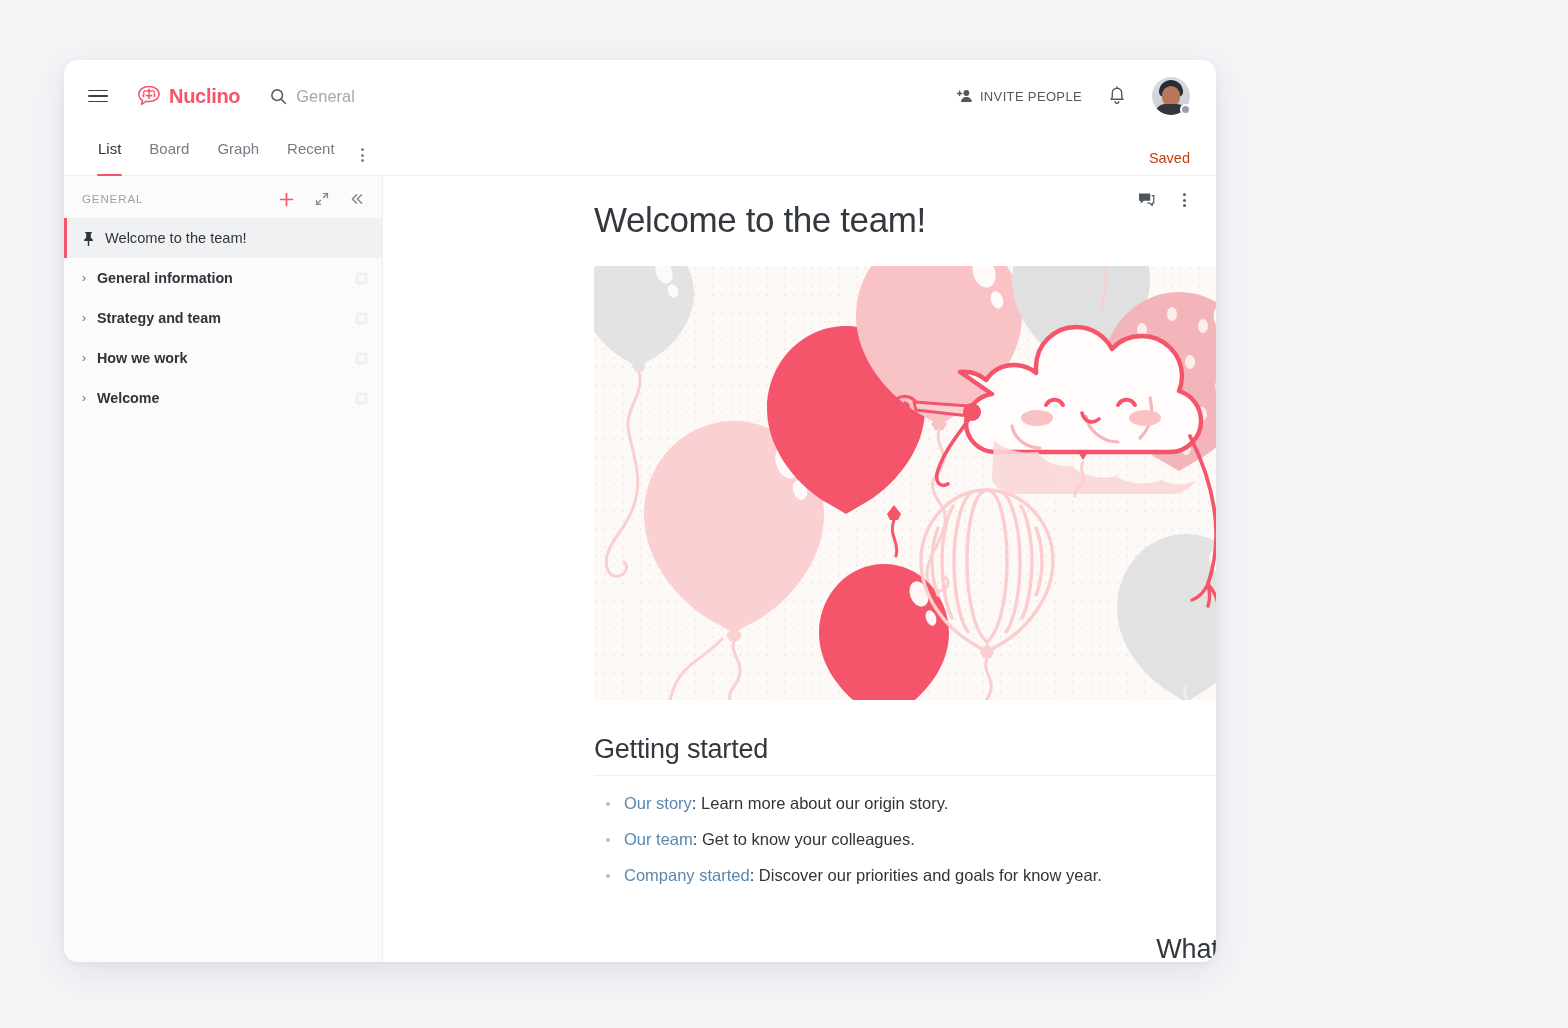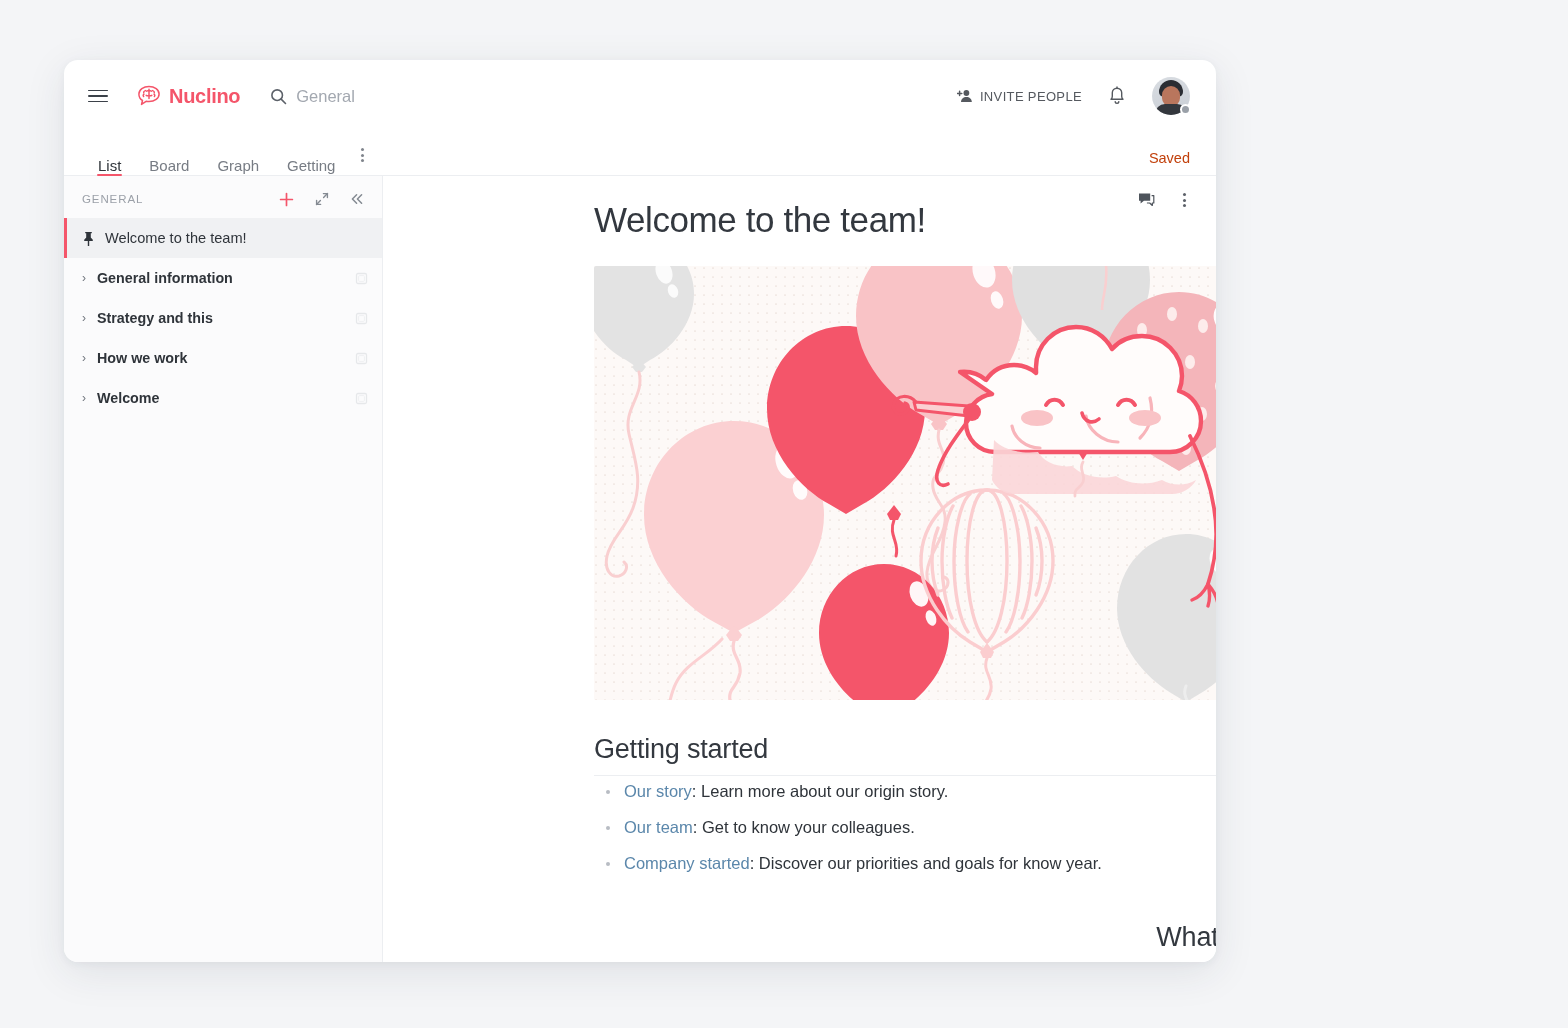--- a/index.html
+++ b/index.html
@@ -81,21 +81,21 @@
   
   .tabbar {
     height: 44px; flex: 0 0 44px;
     display: flex; align-items: flex-end;
     padding: 0 26px 0 20px;
     border-bottom: 1px solid #eceef1;
     position: relative;
   }
   .tabs { display: flex; align-items: flex-end; gap: 0; }
   .tab {
-    position: relative; padding: 0 14px 1px;
+    position: relative; padding: 0 14px 18px;
     font-size: 15px; color: #777c84; cursor: pointer;
     background: none; border: none;
     font-family: "Liberation Sans", sans-serif;
   }
   .tab.active { color: #2f343a; }
   .tab.active::after {
     content:""; position:absolute; left: 13px; right: 13px; bottom: -1px;
     height: 2.5px; background: #f4556a; border-radius: 2px;
   }
   .tab-kebab {
@@ -173,21 +173,21 @@
     background: #fdf8f6;
     margin-bottom: 34px;
   }
   .hero svg { display:block; width:100%; height:100%; }
 
   .h2 {
     font-size: 27px; font-weight: normal; color: #33383f;
     letter-spacing: -0.2px; padding-bottom: 10px;
     border-bottom: 1px solid #eceef1;
     width: 699px;
-    margin-bottom: 4px;
+    margin-bottom: 16px;
   }
   .h2.second { margin-top: 46px; margin-bottom: 0; text-align: right; }
   ul.bullets { list-style: none; padding-left: 12px; }
   ul.bullets li {
     position: relative; padding-left: 18px; margin-bottom: 12px;
     font-size: 16.5px; color: #2f343a; line-height: 1.45;
   }
   ul.bullets li::before {
     content:""; position:absolute; left: 0; top: 10px;
     width: 4px; height: 4px; border-radius: 50%; background:#b8bcc3;
@@ -259,21 +259,21 @@
       <button class="tab active">
         <span>List</span>
       </button>
       <button class="tab">
         <span>Board</span>
       </button>
       <button class="tab">
         <span>Graph</span>
       </button>
       <button class="tab">
-        <span>Getting</span>
+        <span>Recent</span>
       </button>
       <button class="tab-kebab">
         <i></i>
           <i></i>
           <i></i>
       </button>
     </div>
     <span class="saved-label">Saved</span>
   </div>
 
@@ -325,21 +325,21 @@
         <span class="sb-trail">
           <svg width="13" height="13" viewBox="0 0 13 13">
             <rect x="1.5" y="1.5" width="10" height="10" rx="1.5" fill="none" stroke="#d3d6da" stroke-width="1.3"></rect>
             <rect x="3.6" y="3.6" width="5.8" height="5.8" rx="1" fill="none" stroke="#e3e5e8" stroke-width="1"></rect>
           </svg>
         </span>
       </div>
 
       <div class="sb-item">
         <span class="sb-caret">›</span>
-        <span class="sb-label bold">Strategy and this</span>
+        <span class="sb-label bold">Strategy and team</span>
         <span class="sb-trail">
           <svg width="13" height="13" viewBox="0 0 13 13">
             <rect x="1.5" y="1.5" width="10" height="10" rx="1.5" fill="none" stroke="#d3d6da" stroke-width="1.3"></rect>
             <rect x="3.6" y="3.6" width="5.8" height="5.8" rx="1" fill="none" stroke="#e3e5e8" stroke-width="1"></rect>
           </svg>
         </span>
       </div>
 
       <div class="sb-item">
         <span class="sb-caret">›</span>

